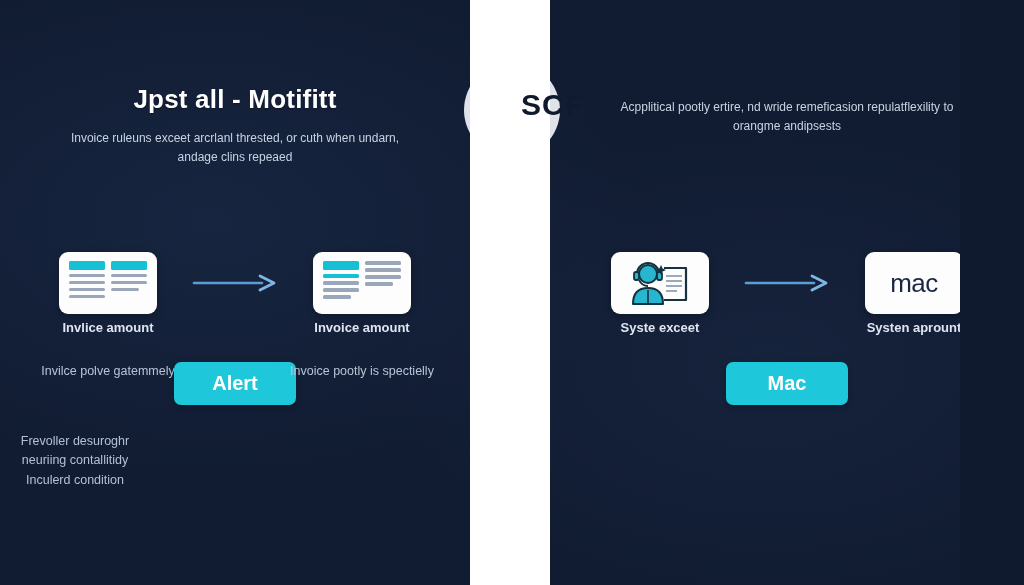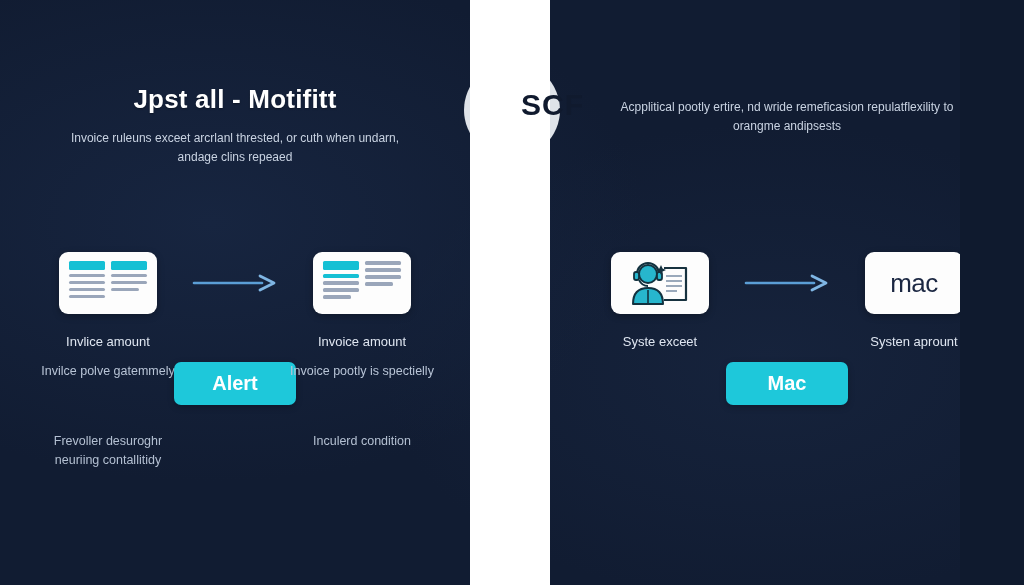--- a/index.html
+++ b/index.html
@@ -115,24 +115,24 @@
     height: 62px;
     background: #fdfdfd;
     border-radius: 9px;
     box-shadow: 0 2px 7px rgba(0,0,0,.28);
     display: flex;
     align-items: center;
     justify-content: center;
     box-sizing: border-box;
   }
   .flow-label {
-    margin-top: 20px;
+    margin-top: 6px;
     font-size: 13px;
     color: #dfe6f1;
-    font-weight: 400;
+    font-weight: 700;
     white-space: nowrap;
   }
 
   .arrow-wrap {
     width: 104px;
     display: flex;
     align-items: center;
     justify-content: center;
     height: 62px;
   }
@@ -170,21 +170,21 @@
 
   
   .text-row {
     position: absolute;
     left: 0;
     right: 0;
     display: flex;
     justify-content: center;
   }
   .row-mid  { top: 362px; }
-  .row-bot  { top: 432px; }
+  .row-bot  { top: 432px; flex-direction: column; }
 
   .row-cell {
     width: 150px;
     text-align: center;
     font-size: 12.5px;
     line-height: 1.55;
     color: #b8c4d6;
     font-weight: 300;
   }
 

